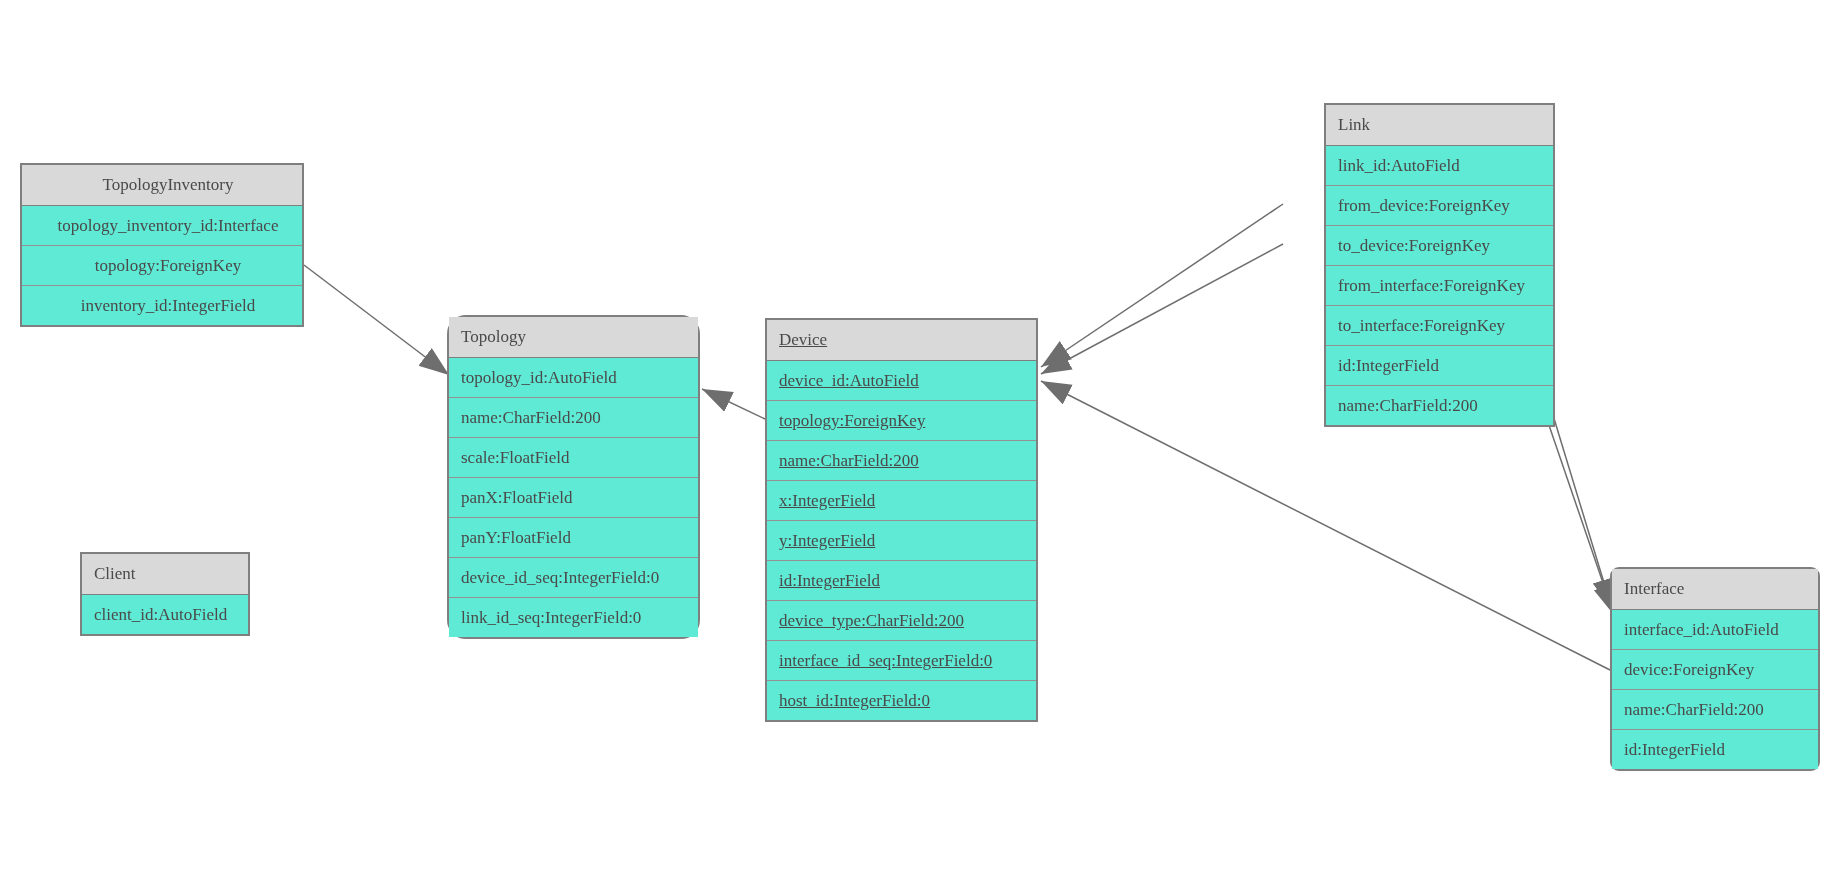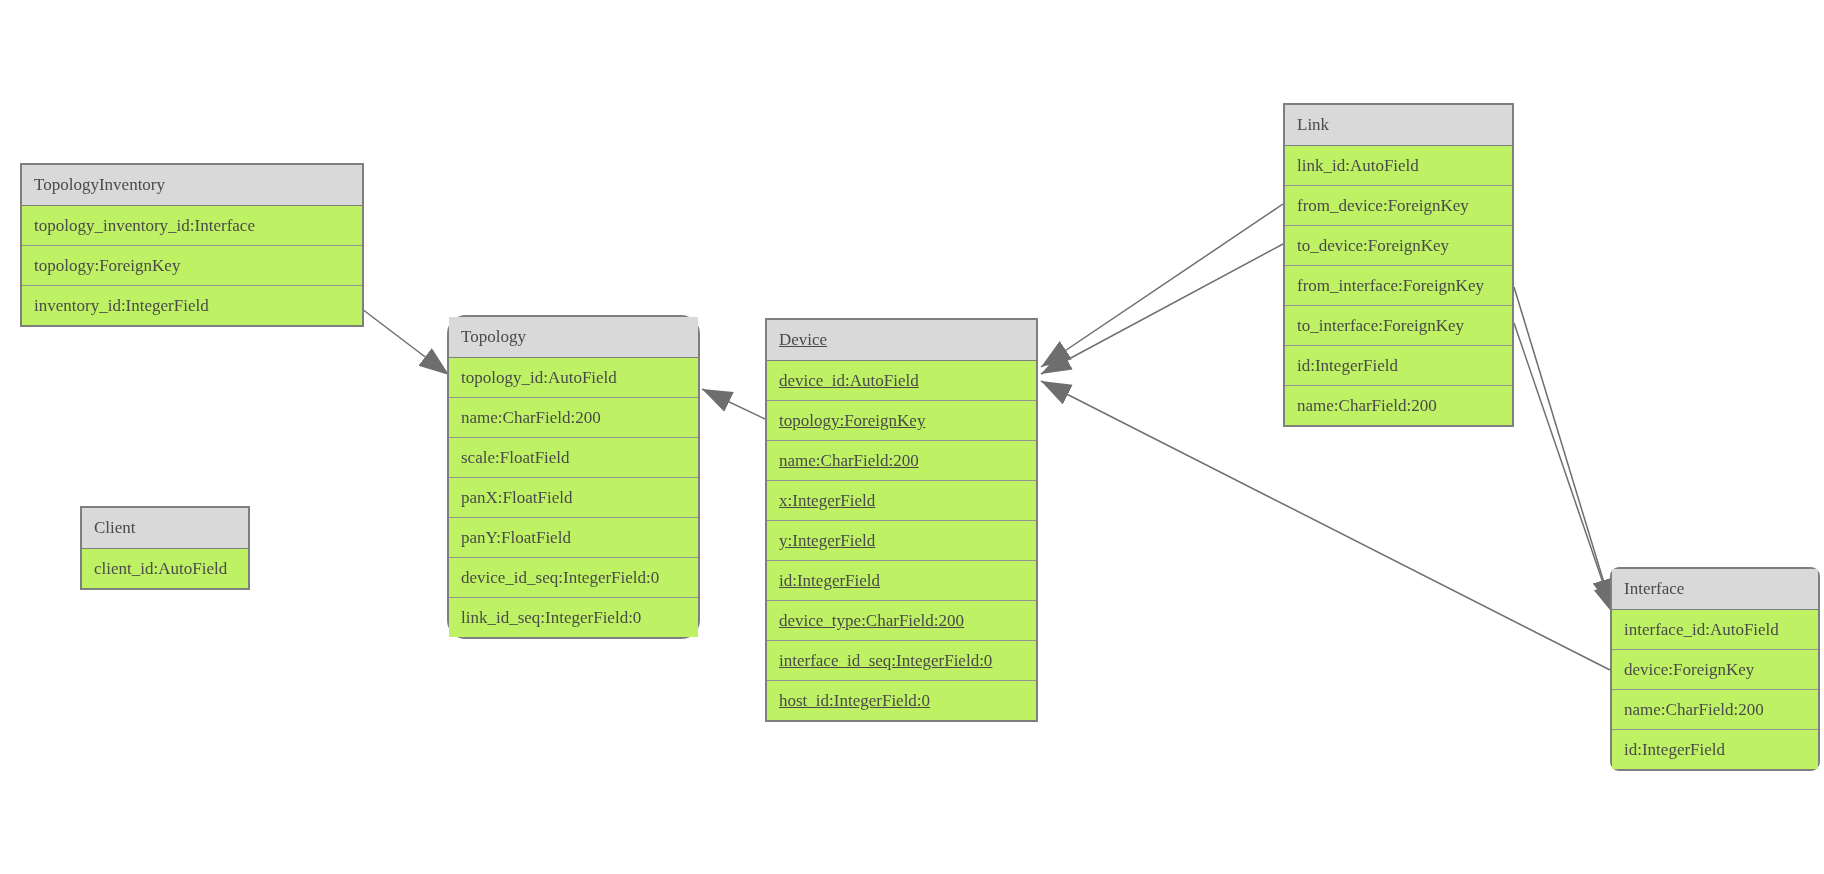--- a/index.html
+++ b/index.html
@@ -39,21 +39,21 @@
     white-space: nowrap;
     overflow: hidden;
   }
   .entity-field {
     height: 39px;
     line-height: 39px;
     padding-left: 12px;
     border-bottom: 1px solid #929292;
     white-space: nowrap;
     overflow: hidden;
-    background: #bef264;
+    background: #5eead4;
   }
   .entity-field:last-child {
     border-bottom: none;
   }
 </style>
 </head>
 <body>
 
 <div id="canvas">
   <svg id="connector-layer" width="1824" height="874" viewBox="0 0 1824 874" xmlns="http://www.w3.org/2000/svg">
@@ -66,53 +66,53 @@
         <line x1="304" y1="265" x2="449" y2="375" stroke="#6e6e6e" stroke-width="1.5" marker-end="url(#arrowhead)"></line>
         <line x1="765" y1="419" x2="702" y2="389" stroke="#6e6e6e" stroke-width="1.5" marker-end="url(#arrowhead)"></line>
         <line x1="1283" y1="204" x2="1041" y2="367" stroke="#6e6e6e" stroke-width="1.5" marker-end="url(#arrowhead)"></line>
         <line x1="1283" y1="244" x2="1041" y2="374" stroke="#6e6e6e" stroke-width="1.5" marker-end="url(#arrowhead)"></line>
         <line x1="1514" y1="287" x2="1612" y2="609" stroke="#6e6e6e" stroke-width="1.5" marker-end="url(#arrowhead)"></line>
         <line x1="1514" y1="323" x2="1614" y2="615" stroke="#6e6e6e" stroke-width="1.5" marker-end="url(#arrowhead)"></line>
         <line x1="1610" y1="670" x2="1041" y2="381" stroke="#6e6e6e" stroke-width="1.5" marker-end="url(#arrowhead)"></line>
       </g>
   </svg>
   <div id="entity-layer">
-      <div class="entity" style="left: 20px; top: 163px; width: 344px;">
+      <div class="entity" style="left: 20px; top: 163px; width: 284px; text-align: center;">
         <div class="entity-header">TopologyInventory</div>
         <div class="entity-field">topology_inventory_id:Interface</div>
         <div class="entity-field">topology:ForeignKey</div>
         <div class="entity-field">inventory_id:IntegerField</div>
       </div>
       <div class="entity" style="left: 447px; top: 315px; width: 253px; border-radius: 19px;">
         <div class="entity-header">Topology</div>
         <div class="entity-field">topology_id:AutoField</div>
         <div class="entity-field">name:CharField:200</div>
         <div class="entity-field">scale:FloatField</div>
         <div class="entity-field">panX:FloatField</div>
         <div class="entity-field">panY:FloatField</div>
         <div class="entity-field">device_id_seq:IntegerField:0</div>
         <div class="entity-field">link_id_seq:IntegerField:0</div>
       </div>
-      <div class="entity" style="left: 80px; top: 506px; width: 170px;">
+      <div class="entity" style="left: 80px; top: 552px; width: 170px;">
         <div class="entity-header">Client</div>
         <div class="entity-field">client_id:AutoField</div>
       </div>
       <div class="entity" style="left: 765px; top: 318px; width: 273px; text-decoration: underline;">
         <div class="entity-header">Device</div>
         <div class="entity-field">device_id:AutoField</div>
         <div class="entity-field">topology:ForeignKey</div>
         <div class="entity-field">name:CharField:200</div>
         <div class="entity-field">x:IntegerField</div>
         <div class="entity-field">y:IntegerField</div>
         <div class="entity-field">id:IntegerField</div>
         <div class="entity-field">device_type:CharField:200</div>
         <div class="entity-field">interface_id_seq:IntegerField:0</div>
         <div class="entity-field">host_id:IntegerField:0</div>
       </div>
-      <div class="entity" style="left: 1283px; top: 103px; width: 231px;">
+      <div class="entity" style="left: 1324px; top: 103px; width: 231px;">
         <div class="entity-header">Link</div>
         <div class="entity-field">link_id:AutoField</div>
         <div class="entity-field">from_device:ForeignKey</div>
         <div class="entity-field">to_device:ForeignKey</div>
         <div class="entity-field">from_interface:ForeignKey</div>
         <div class="entity-field">to_interface:ForeignKey</div>
         <div class="entity-field">id:IntegerField</div>
         <div class="entity-field">name:CharField:200</div>
       </div>
       <div class="entity" style="left: 1610px; top: 567px; width: 210px; border-radius: 9px;">

